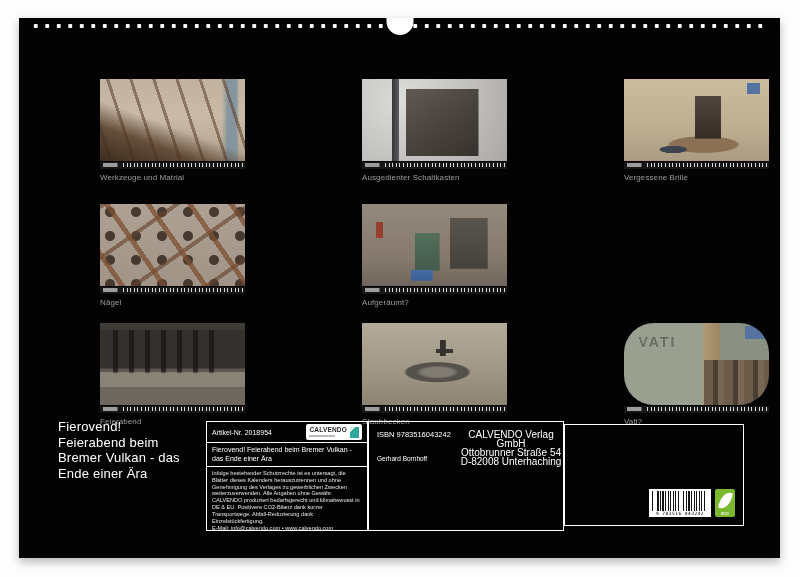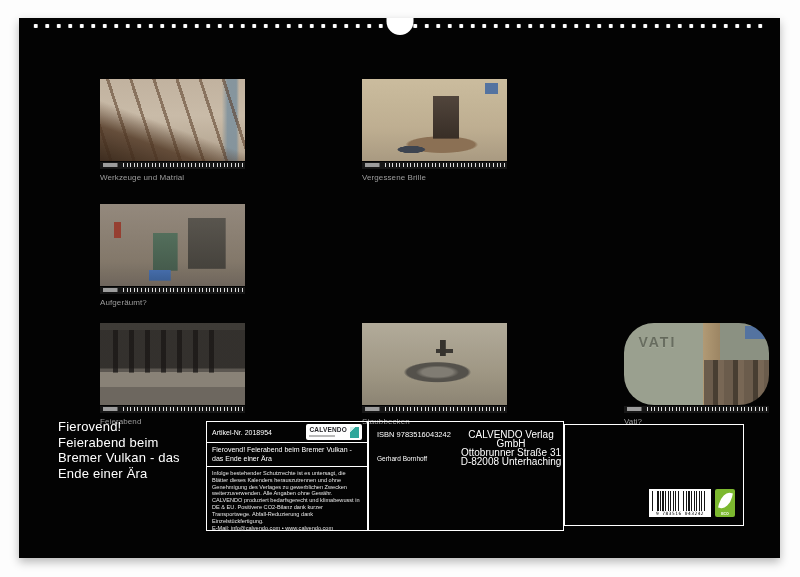--- a/index.html
+++ b/index.html
@@ -128,28 +128,38 @@
     <div class="binding"></div>
     <div class="notch"></div>
 
     <div class="grid-row row-1">
       <figure class="tile">
         <div class="photo t1"></div>
         <div class="datestrip"></div>
         <figcaption class="caption">Werkzeuge und Matrial</figcaption>
       </figure>
       <figure class="tile">
+        <div class="photo t2"></div>
+        <div class="datestrip"></div>
+        <figcaption class="caption">Ausgedienter Schaltkasten</figcaption>
+      </figure>
+      <figure class="tile">
         <div class="photo t3"></div>
         <div class="datestrip"></div>
         <figcaption class="caption">Vergessene Brille</figcaption>
       </figure>
 
     </div>
 
     <div class="grid-row row-2">
+      <figure class="tile">
+        <div class="photo t5"></div>
+        <div class="datestrip"></div>
+        <figcaption class="caption">Nägel</figcaption>
+      </figure>
       <figure class="tile">
         <div class="photo t7"></div>
         <div class="datestrip"></div>
         <figcaption class="caption">Aufgeräumt?</figcaption>
       </figure>
 
     </div>
 
     <div class="grid-row row-3">
       <figure class="tile">
@@ -193,21 +203,21 @@
       <div class="ib-title">Fierovend! Feierabend beim Bremer Vulkan - das Ende einer Ära</div>
       <div class="ib-legal">Infolge bestehender Schutzrechte ist es untersagt, die Blätter dieses Kalenders herauszutrennen und ohne Genehmigung des Verlages zu gewerblichen Zwecken weiterzuverwenden. Alle Angaben ohne Gewähr. CALVENDO produziert bedarfsgerecht und klimabewusst in DE &amp; EU. Positivere CO2-Bilanz dank kurzer Transportwege. Abfall-Reduzierung dank Einzelstückfertigung.</div>
       <div class="ib-contact">E-Mail: info@calvendo.com • www.calvendo.com</div>
     </div>
 
     <div class="fbox box-pub">
       <div class="isbn">ISBN 9783516043242</div>
       <div class="author">Gerhard Bornhoff</div>
       <div class="addr">
         <div>CALVENDO Verlag GmbH</div>
-        <div>Ottobrunner Straße 31</div>
+        <div>Ottobrunner Straße 54</div>
         <div>D-82008 Unterhaching</div>
       </div>
     </div>
 
     <div class="fbox box-bc">
       <div class="bc-wrap">
         <div class="barcode">
           <div class="bars"></div>
           <div class="bc-num">9 783516 043242</div>
         </div>

